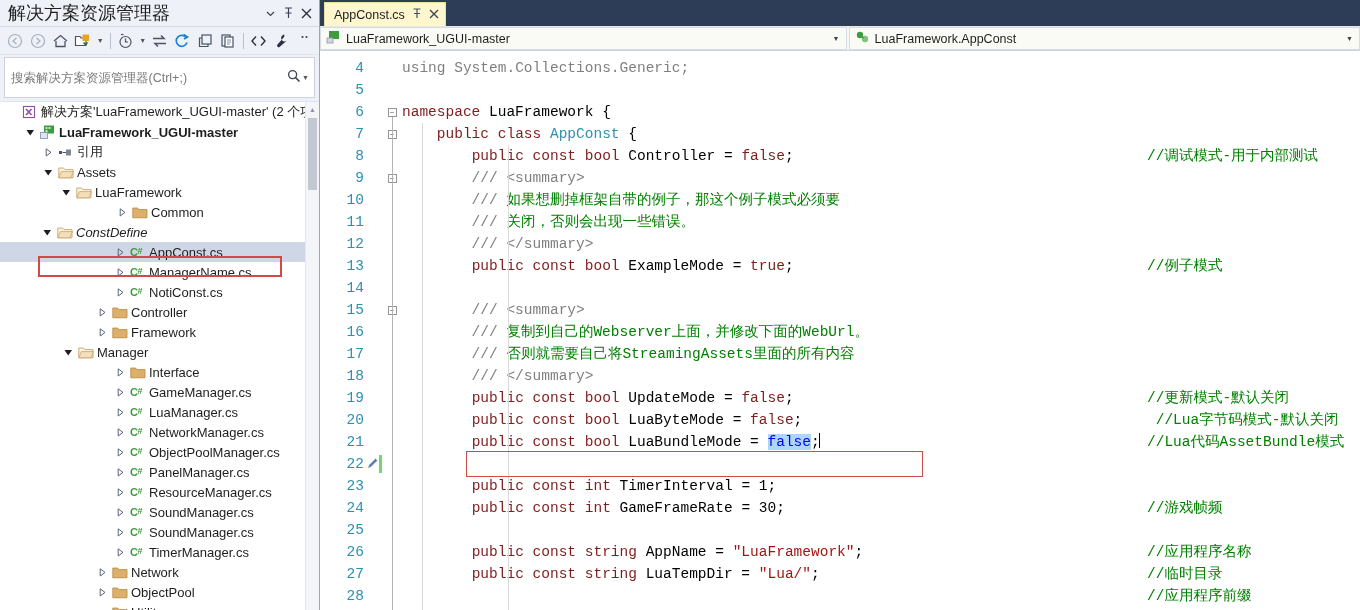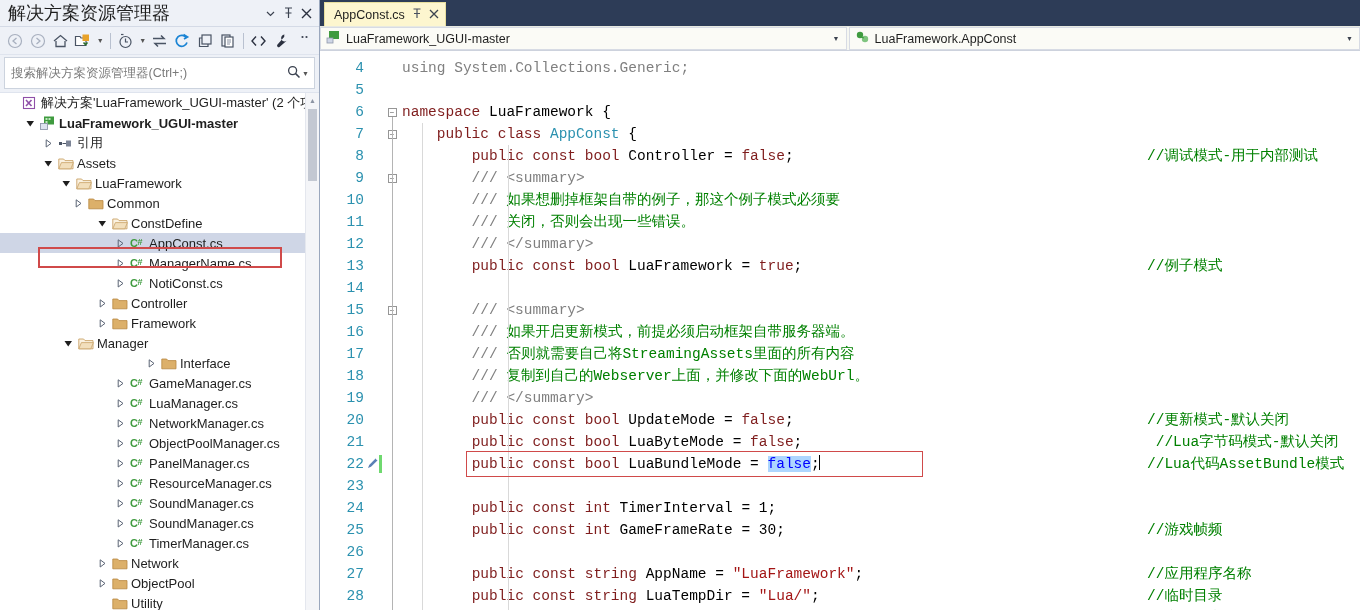--- a/index.html
+++ b/index.html
@@ -49,21 +49,21 @@
     cursor: default;
   }
   .tb-ico svg { display: block; }
   .tb-sep { width: 1px; height: 16px; background: #b9c1d0; margin: 0 3px; }
   .tb-arrow {
     width: 11px; height: 22px; display:flex; align-items:center; justify-content:center;
     font-size: 7px; color: #555; cursor: default;
   }
 
   .se-search {
-    height: 32px; margin: 2px 4px 3px 4px;
+    height: 41px; margin: 2px 4px 3px 4px;
     background: #fff; border: 1px solid #ccd3de;
     display: flex; align-items: center;
     padding: 0 2px 0 6px;
   }
   .se-search input {
     flex: 1; border: none; outline: none;
     font-size: 12.5px; color: #6d6d6d;
     font-family: "Liberation Sans", sans-serif;
     background: transparent;
   }
@@ -403,34 +403,34 @@
               </svg>
             </span>
             <span class="nico">
               <svg width="16" height="13" viewBox="0 0 16 13">
                 <path d="M0.8 2 H5.6 L7 3.6 H15 V11.8 H0.8 Z" fill="#fbf2e1" stroke="#c9a368" stroke-width="0.9"></path>
                 <path d="M0.8 11.8 L3.4 5.6 H15.4 L12.8 11.8 Z" fill="#f2dfbc" stroke="#c9a368" stroke-width="0.8"></path>
               </svg>
             </span>
             <span class="nlabel">LuaFramework</span>
           </div>
-          <div class="node" style="padding-left: 71px;">
+          <div class="node" style="padding-left: 115px;">
             <span class="expander">
               <svg width="9" height="9" viewBox="0 0 9 9">
                 <path d="M2.2 0.8 L7 4.4 L2.2 8 Z" fill="none" stroke="#5b6475" stroke-width="1"></path>
               </svg>
             </span>
             <span class="nico">
               <svg width="16" height="13" viewBox="0 0 16 13">
                 <path d="M0.8 2 H5.6 L7 3.6 H15 V11.8 H0.8 Z" fill="#dcb06a" stroke="#b8863f" stroke-width="0.8"></path>
               </svg>
             </span>
             <span class="nlabel">Common</span>
           </div>
-          <div class="node" style="padding-left: 95px;">
+          <div class="node" style="padding-left: 40px; font-style: italic;">
             <span class="expander open">
               <svg width="9" height="9" viewBox="0 0 9 9">
                 <path d="M0.5 2 H8 L4.2 7.5 Z" fill="#1e1e1e"></path>
               </svg>
             </span>
             <span class="nico">
               <svg width="16" height="13" viewBox="0 0 16 13">
                 <path d="M0.8 2 H5.6 L7 3.6 H15 V11.8 H0.8 Z" fill="#fbf2e1" stroke="#c9a368" stroke-width="0.9"></path>
                 <path d="M0.8 11.8 L3.4 5.6 H15.4 L12.8 11.8 Z" fill="#f2dfbc" stroke="#c9a368" stroke-width="0.8"></path>
               </svg>
@@ -512,21 +512,21 @@
               </svg>
             </span>
             <span class="nico">
               <svg width="16" height="13" viewBox="0 0 16 13">
                 <path d="M0.8 2 H5.6 L7 3.6 H15 V11.8 H0.8 Z" fill="#fbf2e1" stroke="#c9a368" stroke-width="0.9"></path>
                 <path d="M0.8 11.8 L3.4 5.6 H15.4 L12.8 11.8 Z" fill="#f2dfbc" stroke="#c9a368" stroke-width="0.8"></path>
               </svg>
             </span>
             <span class="nlabel">Manager</span>
           </div>
-          <div class="node" style="padding-left: 113px; margin-left: 31px;">
+          <div class="node" style="padding-left: 113px;">
             <span class="expander">
               <svg width="9" height="9" viewBox="0 0 9 9">
                 <path d="M2.2 0.8 L7 4.4 L2.2 8 Z" fill="none" stroke="#5b6475" stroke-width="1"></path>
               </svg>
             </span>
             <span class="nico">
               <svg width="16" height="13" viewBox="0 0 16 13">
                 <path d="M0.8 2 H5.6 L7 3.6 H15 V11.8 H0.8 Z" fill="#dcb06a" stroke="#b8863f" stroke-width="0.8"></path>
               </svg>
             </span>
@@ -847,26 +847,25 @@
       <div class="code-lines" id="code-lines">
           <div class="cl"><span class="doc">using </span><span class="doc">System.Collections.Generic;</span></div>
           <div class="cl"></div>
           <div class="cl"><span class="kw">namespace </span><span class="txt">LuaFramework</span><span class="txt"> {</span></div>
           <div class="cl"><span class="txt">    </span><span class="kw">public class </span><span class="typ">AppConst</span><span class="txt"> {</span></div>
           <div class="cl"><span class="txt">        </span><span class="kw">public const bool </span><span class="txt">Controller = </span><span class="kw">false</span><span class="txt">;</span><span class="cmt-col">//调试模式-用于内部测试</span></div>
           <div class="cl"><span class="doc">        /// </span><span class="doc">&lt;summary&gt;</span></div>
           <div class="cl"><span class="doc">        /// </span><span class="docg">如果想删掉框架自带的例子，那这个例子模式必须要</span></div>
           <div class="cl"><span class="doc">        /// </span><span class="docg">关闭，否则会出现一些错误。</span></div>
           <div class="cl"><span class="doc">        /// </span><span class="doc">&lt;/summary&gt;</span></div>
-          <div class="cl"><span class="txt">        </span><span class="kw">public const bool </span><span class="txt">LuaFramework = </span><span class="kw">true</span><span class="txt">;</span><span class="cmt-col">//例子模式</span></div>
+          <div class="cl"><span class="txt">        </span><span class="kw">public const bool </span><span class="txt">ExampleMode = </span><span class="kw">true</span><span class="txt">;</span><span class="cmt-col">//例子模式</span></div>
           <div class="cl"></div>
           <div class="cl"><span class="doc">        /// </span><span class="doc">&lt;summary&gt;</span></div>
-          <div class="cl"><span class="doc">        /// </span><span class="docg">如果开启更新模式，前提必须启动框架自带服务器端。</span></div>
+          <div class="cl"><span class="doc">        /// </span><span class="docg">复制到自己的Webserver上面，并修改下面的WebUrl。</span></div>
           <div class="cl"><span class="doc">        /// </span><span class="docg">否则就需要自己将StreamingAssets里面的所有内容</span></div>
-          <div class="cl"><span class="doc">        /// </span><span class="docg">复制到自己的Webserver上面，并修改下面的WebUrl。</span></div>
           <div class="cl"><span class="doc">        /// </span><span class="doc">&lt;/summary&gt;</span></div>
           <div class="cl"><span class="txt">        </span><span class="kw">public const bool </span><span class="txt">UpdateMode = </span><span class="kw">false</span><span class="txt">;</span><span class="cmt-col">//更新模式-默认关闭</span></div>
           <div class="cl"><span class="txt">        </span><span class="kw">public const bool </span><span class="txt">LuaByteMode = </span><span class="kw">false</span><span class="txt">;</span><span class="cmt-col"> //Lua字节码模式-默认关闭</span></div>
           <div class="cl"><span class="txt">        </span><span class="kw">public const bool </span><span class="txt">LuaBundleMode = </span><span class="sel-tok">false</span><span class="txt">;</span><span class="caret"></span><span class="cmt-col">//Lua代码AssetBundle模式</span></div>
           <div class="cl"></div>
           <div class="cl"><span class="txt">        </span><span class="kw">public const int </span><span class="txt">TimerInterval = 1;</span></div>
           <div class="cl"><span class="txt">        </span><span class="kw">public const int </span><span class="txt">GameFrameRate = 30;</span><span class="cmt-col">//游戏帧频</span></div>
           <div class="cl"></div>
           <div class="cl"><span class="txt">        </span><span class="kw">public const string </span><span class="txt">AppName = </span><span class="str">"LuaFramework"</span><span class="txt">;</span><span class="cmt-col">//应用程序名称</span></div>
           <div class="cl"><span class="txt">        </span><span class="kw">public const string </span><span class="txt">LuaTempDir = </span><span class="str">"Lua/"</span><span class="txt">;</span><span class="cmt-col">//临时目录</span></div>

